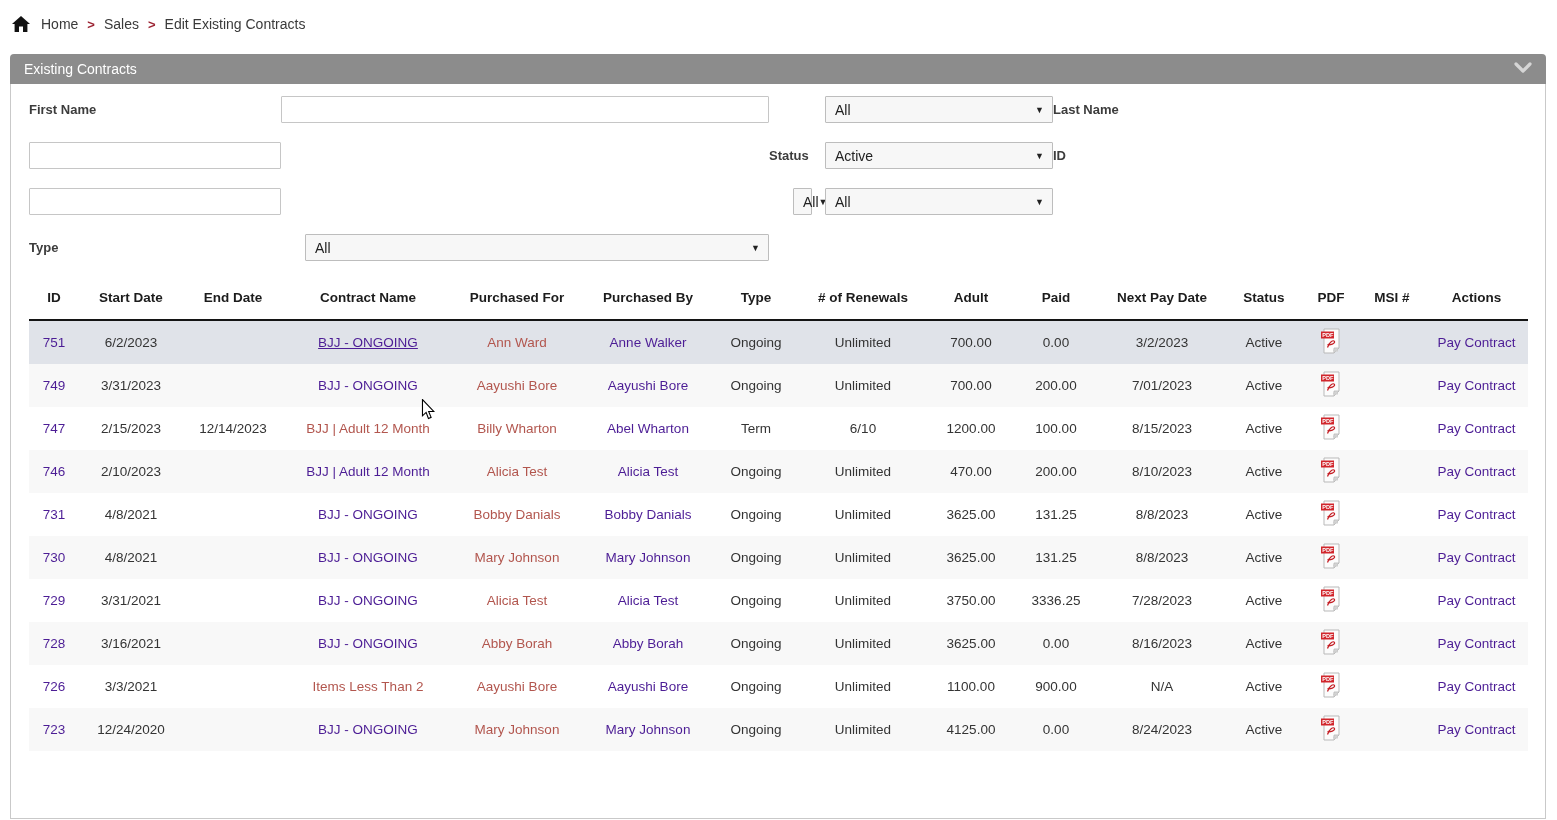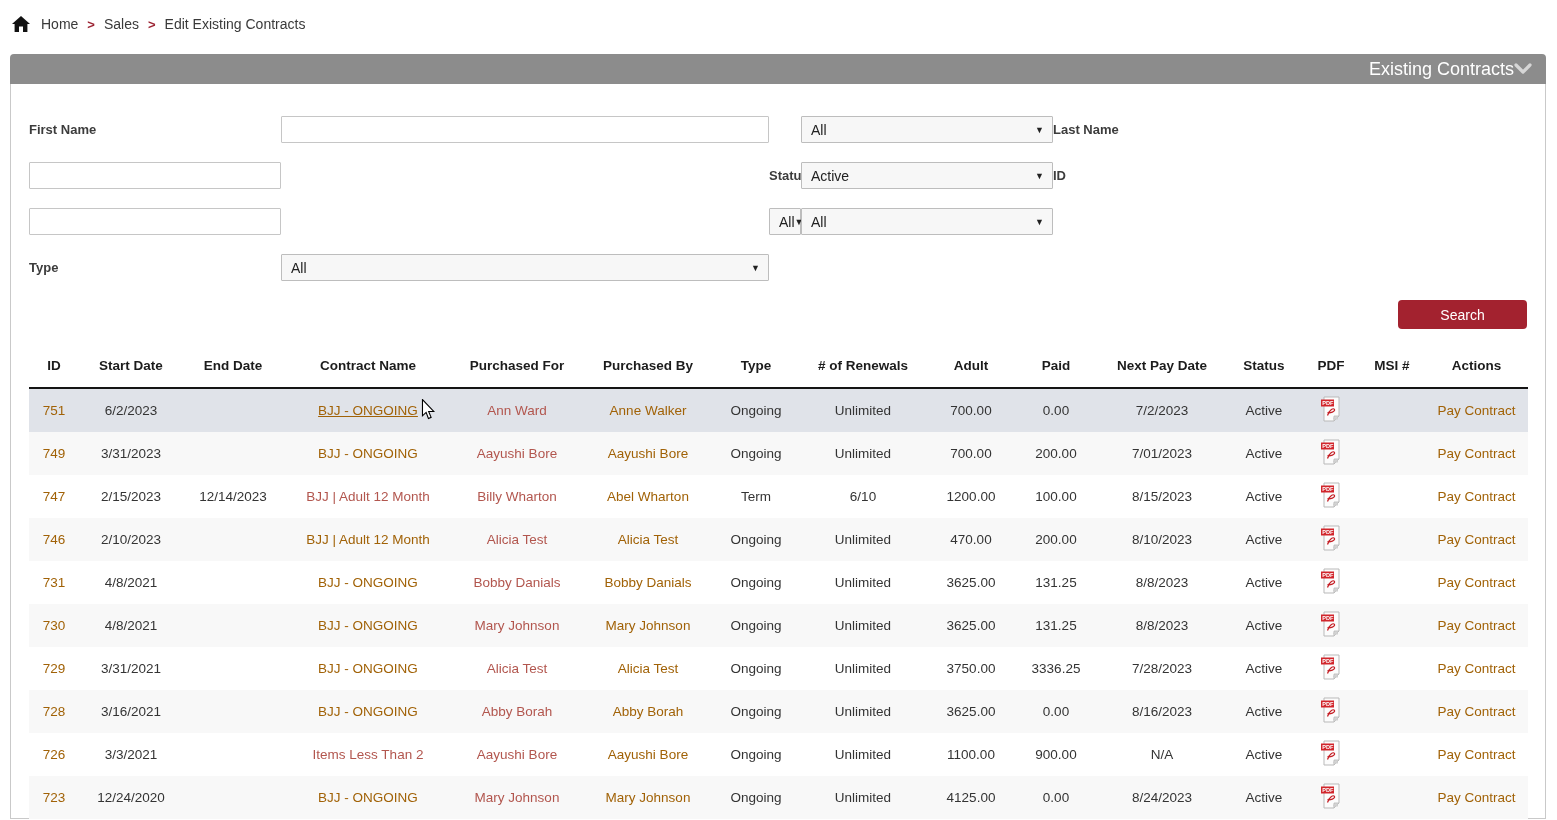--- a/index.html
+++ b/index.html
@@ -8,54 +8,54 @@
     font-family:"Liberation Sans","DejaVu Sans",sans-serif;color:#333;position:relative;
   }
   
   .breadcrumb{display:flex;align-items:center;gap:9px;padding:16px 0 10px 12px;font-size:14px;color:#3a3a3a;}
   .breadcrumb .crumb{color:#3a3a3a;text-decoration:none;cursor:pointer;}
   .breadcrumb .sep{color:#9c2433;font-weight:bold;font-size:13px;}
   .home-ico{width:18px;height:16px;display:inline-block;margin-right:2px;}
   
   .panel{position:absolute;left:10px;right:11px;top:54px;bottom:0;}
   .panel-header{
-    background:#8c8c8c;color:#fff;font-size:18px;height:30px;line-height:30px;
-    padding:0 14px;border-radius:4px 4px 0 0;display:flex;justify-content:flex-end;align-items:center;
+    background:#8c8c8c;color:#fff;font-size:14px;height:30px;line-height:30px;
+    padding:0 14px;border-radius:4px 4px 0 0;display:flex;justify-content:space-between;align-items:center;
   }
   .panel-body{
     border:1px solid #c9c9c9;border-top:none;background:#fff;
-    padding:32px 18px 0 18px;height:calc(100% - 31px);box-sizing:border-box;
+    padding:12px 18px 0 18px;height:calc(100% - 31px);box-sizing:border-box;
   }
   
   .filter-grid{display:grid;grid-template-columns:252px 488px 32px 252px 488px;row-gap:19px;}
   .f-label{font-size:13px;font-weight:bold;color:#3c3c3c;padding-top:6px;}
   .f-field input{
     width:100%;height:27px;box-sizing:border-box;border:1px solid #c6c6c6;border-radius:1px;
     font-size:14px;padding:0 8px;font-family:inherit;color:#333;background:#fff;
   }
   .sel{
     height:27px;box-sizing:border-box;border:1px solid #bdbdbd;background:#f7f7f7;border-radius:1px;
-    display:flex;align-items:center;justify-content:space-between;padding:0 8px 0 9px;font-size:14px;color:#222;cursor:pointer;
+    display:flex;align-items:center;justify-content:space-between;padding:0 8px 0 9px;font-size:14px;color:#222;cursor:pointer;margin-left:24px;
   }
   .sel .caret{font-size:9px;color:#222;}
   .search-row{display:flex;justify-content:flex-end;margin-top:19px;}
   .search-btn{
     background:#a3222f;color:#fff;border:none;border-radius:4px;width:129px;height:29px;
     font-size:14px;font-family:inherit;cursor:pointer;
   }
   
   table.grid{border-collapse:collapse;table-layout:fixed;width:100%;margin-top:14px;font-size:13.5px;}
   table.grid th{
     font-weight:bold;color:#1c1c1c;text-align:center;height:44px;vertical-align:middle;
     border-bottom:2px solid #141414;padding:0 2px;font-size:13.5px;
   }
   table.grid td{height:43px;text-align:center;vertical-align:middle;padding:0 2px;color:#343434;}
   table.grid tbody tr:nth-child(even){background:#f8f8f8;}
   table.grid tbody tr.row-highlight{background:#e0e3e9;}
-  a.lnk{color:#a16207;text-decoration:none;cursor:pointer;}
+  a.lnk{color:#4c1d95;text-decoration:none;cursor:pointer;}
   a.lnk-muted{color:#b2564e;text-decoration:none;cursor:pointer;}
   tr.row-highlight td.c-contract a{text-decoration:underline;}
   .pdf-wrap{display:inline-block;width:22px;height:26px;cursor:pointer;}
   
   .cursor{position:absolute;left:420px;top:399px;pointer-events:none;z-index:50;}
 </style>
 </head>
 <body>
 
 <div class="breadcrumb">
@@ -124,23 +124,20 @@
       <div></div>
       <div class="f-label">Type</div>
       <div class="f-field">
           <div class="sel">
             <span>All</span>
             <span class="caret">▼</span>
           </div>
         </div>
     </div>
 
-    <div class="search-row">
-      <button class="search-btn">Search</button>
-    </div>
 
     <table class="grid">
       <colgroup id="cols">
           <col style="width: 50px;">
           <col style="width: 104px;">
           <col style="width: 100px;">
           <col style="width: 170px;">
           <col style="width: 128px;">
           <col style="width: 134px;">
           <col style="width: 82px;">
@@ -177,21 +174,21 @@
             <td class="c-id"><a class="lnk">751</a></td>
             <td class="c-start-date">6/2/2023</td>
             <td class="c-end-date"></td>
             <td class="c-contract"><a class="lnk">BJJ - ONGOING</a></td>
             <td class="c-purchased-for"><a class="lnk-muted">Ann Ward</a></td>
             <td class="c-purchased-by"><a class="lnk">Anne Walker</a></td>
             <td class="c-type">Ongoing</td>
             <td class="c-renewals">Unlimited</td>
             <td class="c-value">700.00</td>
             <td class="c-paid">0.00</td>
-            <td class="c-next-pay-date">7/2/2023</td>
+            <td class="c-next-pay-date">3/2/2023</td>
             <td class="c-status">Active</td>
             <td class="c-pdf">
   <span class="pdf-wrap">
     <svg width="22" height="26" viewBox="0 0 22 26">
       <path d="M4 1 H19 V20 L14 25 H4 Z" fill="#fcfcfc" stroke="#b9b9b9" stroke-width="1"></path>
       <path d="M19 20 L14 25 V20 Z" fill="#d9d9d9" stroke="#b9b9b9" stroke-width="0.8"></path>
       <rect x="1" y="3.5" width="13" height="7" fill="#d1262c"></rect>
       <text x="2.2" y="9.3" font-size="5.6" font-weight="bold" fill="#ffffff" font-family="Liberation Sans, sans-serif">PDF</text>
       <path d="M7.5 19.5 C9.5 13.5 13.5 11.5 14.5 13.5 C15.5 15.5 10 17.5 7.5 16.5" fill="none" stroke="#c51f25" stroke-width="1.2"></path>
       <rect x="13" y="21.5" width="5" height="2" fill="#cfcfcf"></rect>

